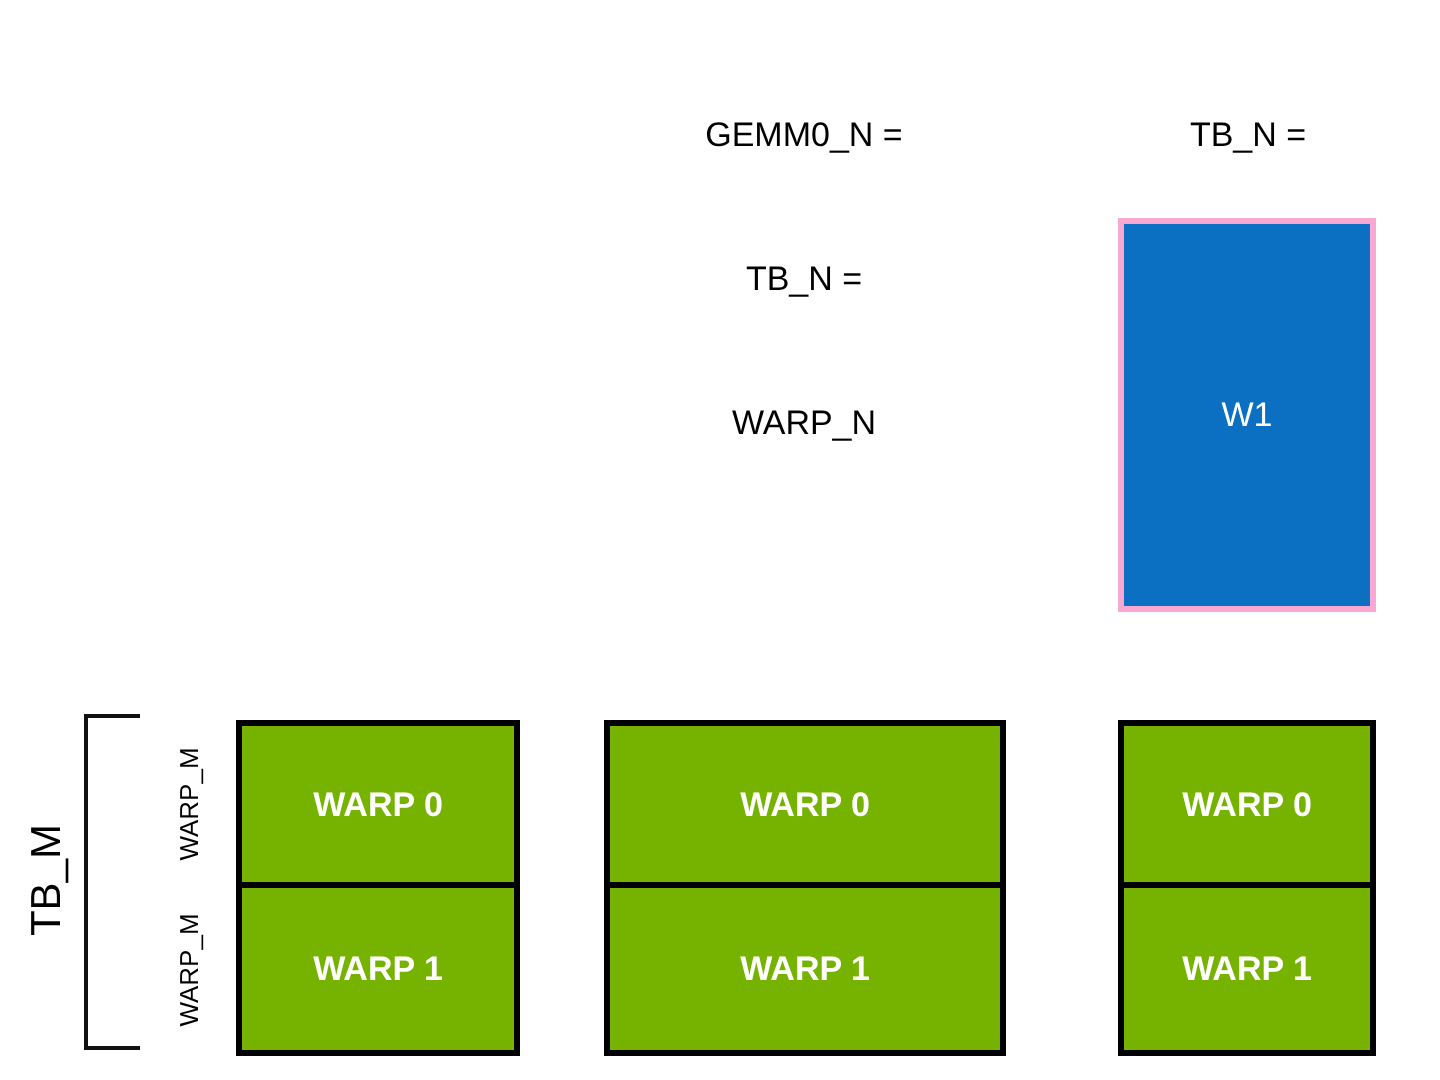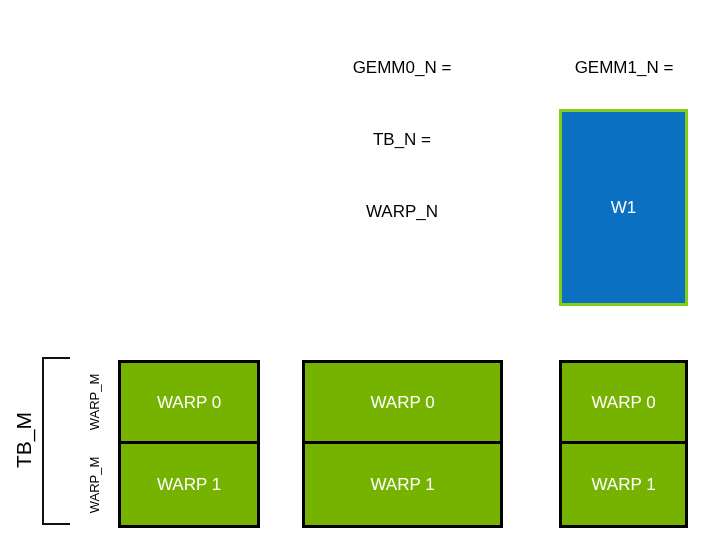--- a/index.html
+++ b/index.html
@@ -25,21 +25,21 @@
     line-height: 24px;
     color: #000000;
     white-space: pre;
   }
   .caption .cline { display: block; }
 
   
   .blue-box {
     position: absolute;
     background: #0b70c2;
-    border: 3px solid #84cc16;
+    border: 3px solid #f9a8d4;
     box-sizing: border-box;
     display: flex;
     align-items: center;
     justify-content: center;
   }
   .blue-box .blabel {
     color: #ffffff;
     font-size: 17px;
     line-height: 1;
   }
@@ -52,20 +52,21 @@
     display: flex;
     flex-direction: column;
   }
   .green-cell {
     background: #76b300;
     flex: 1 1 50%;
     display: flex;
     align-items: center;
     justify-content: center;
     box-sizing: border-box;
+    font-weight: bold;
   }
   .green-cell.top {
     border-bottom: 3px solid #000000;
   }
   .green-cell .glabel {
     color: #ffffff;
     font-size: 17px;
     line-height: 1;
   }
 
@@ -113,21 +114,20 @@
 
 <div id="canvas">
 
   <div class="caption" style="left:312px; top:8px; width:180px;">
     <span class="cline">GEMM0_N =</span>
     <span class="cline">TB_N =</span>
     <span class="cline">WARP_N</span>
   </div>
 
   <div class="caption" style="left:534px; top:8px; width:180px;">
-    <span class="cline">GEMM1_N =</span>
     <span class="cline">TB_N =</span>
     <span class="cline">WARP_N</span>
   </div>
 
 
   <div class="blue-box" style="left:559px; top:109px; width:129px; height:197px;">
     <span class="blabel">W1</span>
   </div>
 
   <div class="bracket"></div>

